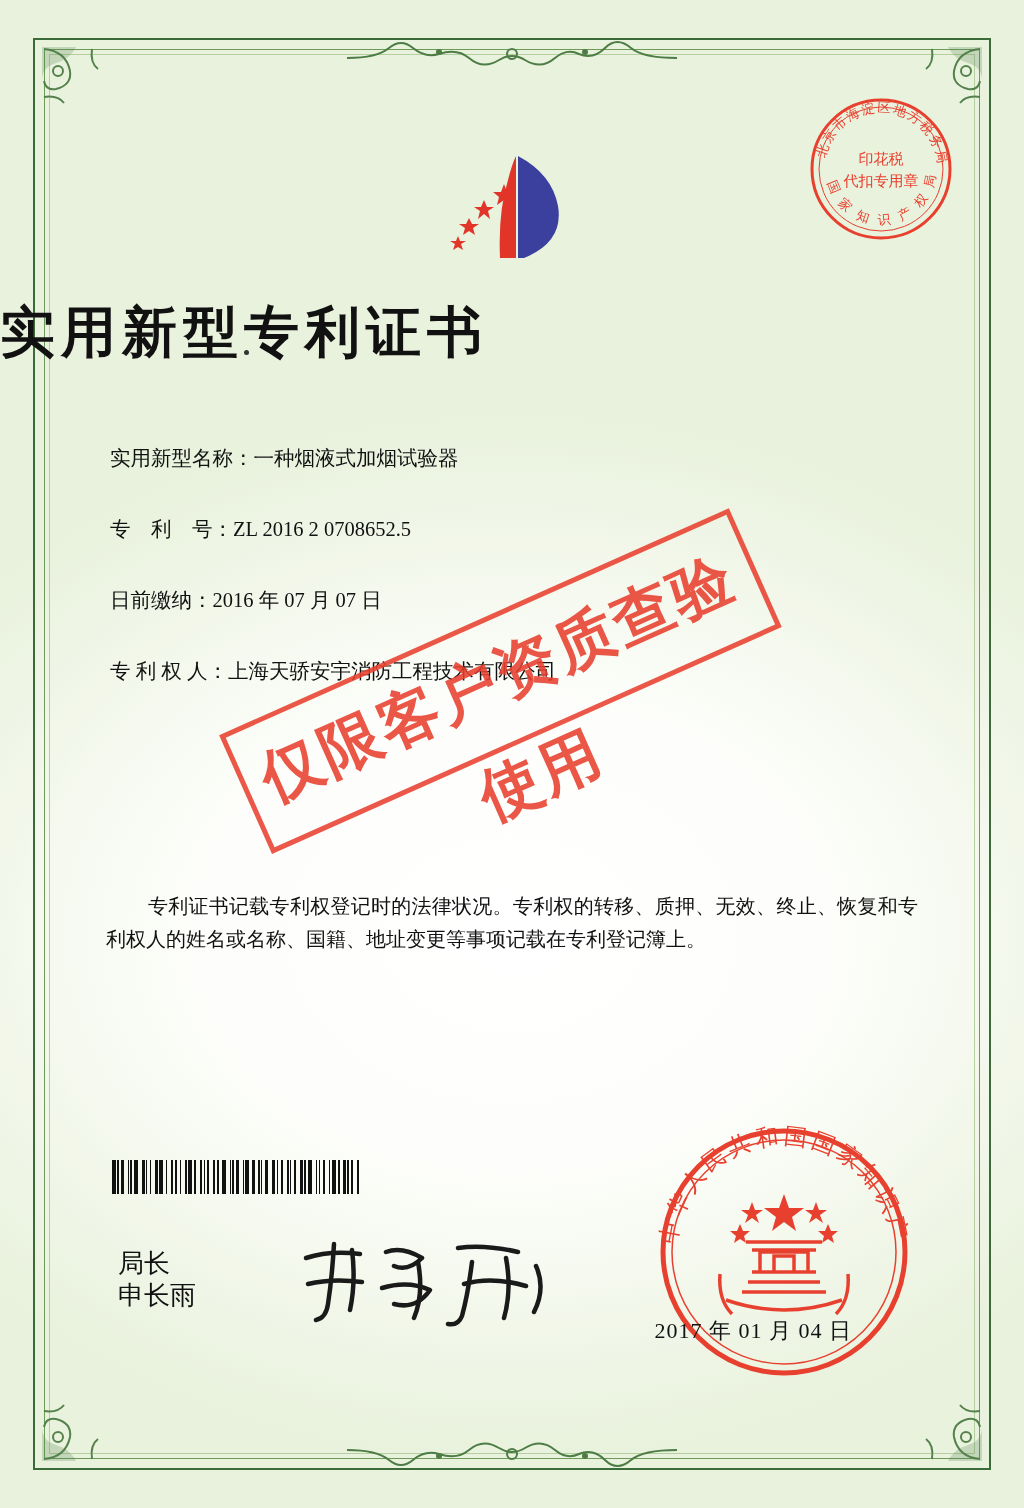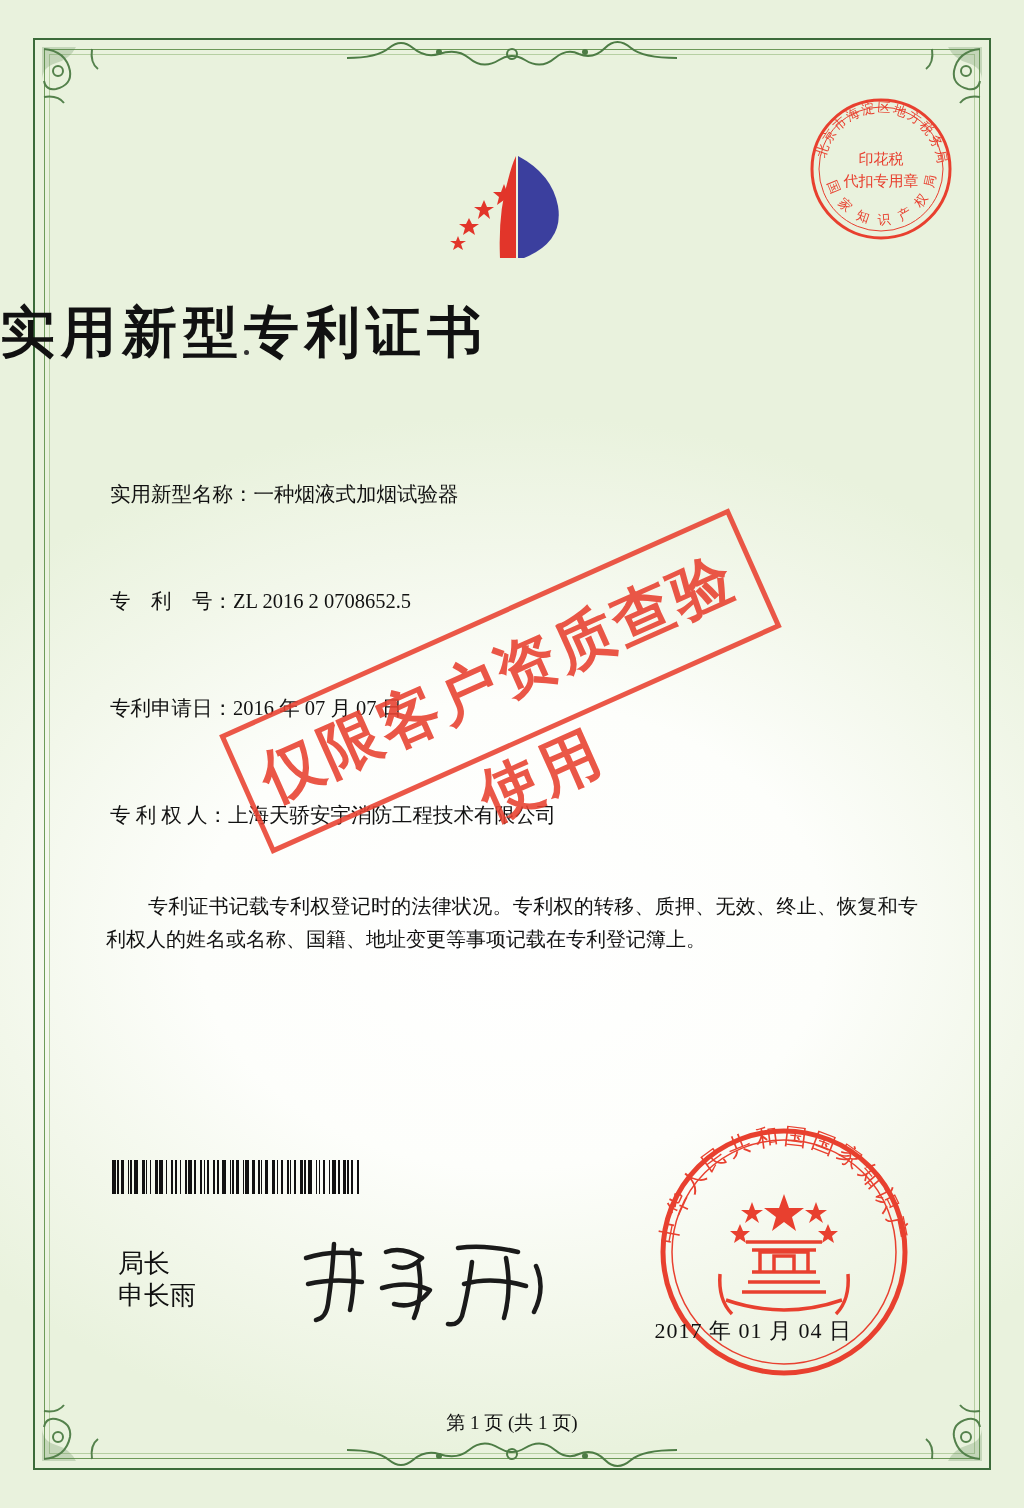--- a/index.html
+++ b/index.html
@@ -129,21 +129,20 @@
   }
   .field-row {
     font-size: 20.5px;
     color: #111;
     margin-bottom: 43px;
     white-space: nowrap;
   }
   .field-label {
     display: inline-block;
     color: #111;
-    margin-top: 36px;
   }
   .field-value { color: #111; }
 
   
   .paras {
     position: absolute;
     left: 106px;
     top: 890px;
     width: 812px;
     font-size: 20px;
@@ -356,21 +355,21 @@
   <div class="title-dot"></div>
 
   <div class="fields">
     <div class="field-row">
       <span class="field-label">实用新型名称</span><span>：</span><span class="field-value">一种烟液式加烟试验器</span>
     </div>
     <div class="field-row">
       <span class="field-label">专　利　号</span><span>：</span><span class="field-value">ZL 2016 2 0708652.5</span>
     </div>
     <div class="field-row">
-      <span class="field-label">专利申请日</span><span>：</span><span class="field-value">2016 年 07 月 07 日</span>
+      <span class="field-label">日前缴纳</span><span>：</span><span class="field-value">2016 年 07 月 07 日</span>
     </div>
     <div class="field-row">
       <span class="field-label">专 利 权 人</span><span>：</span><span class="field-value">上海天骄安宇消防工程技术有限公司</span>
     </div>
   </div>
 
   <div class="paras">
     <p>专利证书记载专利权登记时的法律状况。专利权的转移、质押、无效、终止、恢复和专利权人的姓名或名称、国籍、地址变更等事项记载在专利登记簿上。</p>
   </div>
 
@@ -532,20 +531,19 @@
         <polygon points="96,78 99,86 107,86 100,91 103,99 96,94 89,99 92,91 85,86 93,86"></polygon>
         <polygon points="160,78 163,86 171,86 164,91 167,99 160,94 153,99 156,91 149,86 157,86"></polygon>
         <polygon points="84,100 87,107 94,107 88,112 90,119 84,115 78,119 80,112 74,107 81,107"></polygon>
         <polygon points="172,100 175,107 182,107 176,112 178,119 172,115 166,119 168,112 162,107 169,107"></polygon>
       </g>
     </svg>
   </div>
 
   <div class="seal-date">2017 年 01 月 04 日</div>
 
-  <div class="page-foot">第 1 页 (共 1 页)</div>
 
   <div class="watermark">
     <div class="wm-box"></div>
     <div class="wm-text">仅限客户资质查验使用</div>
   </div>
 
 </div>
 
 </body></html>

